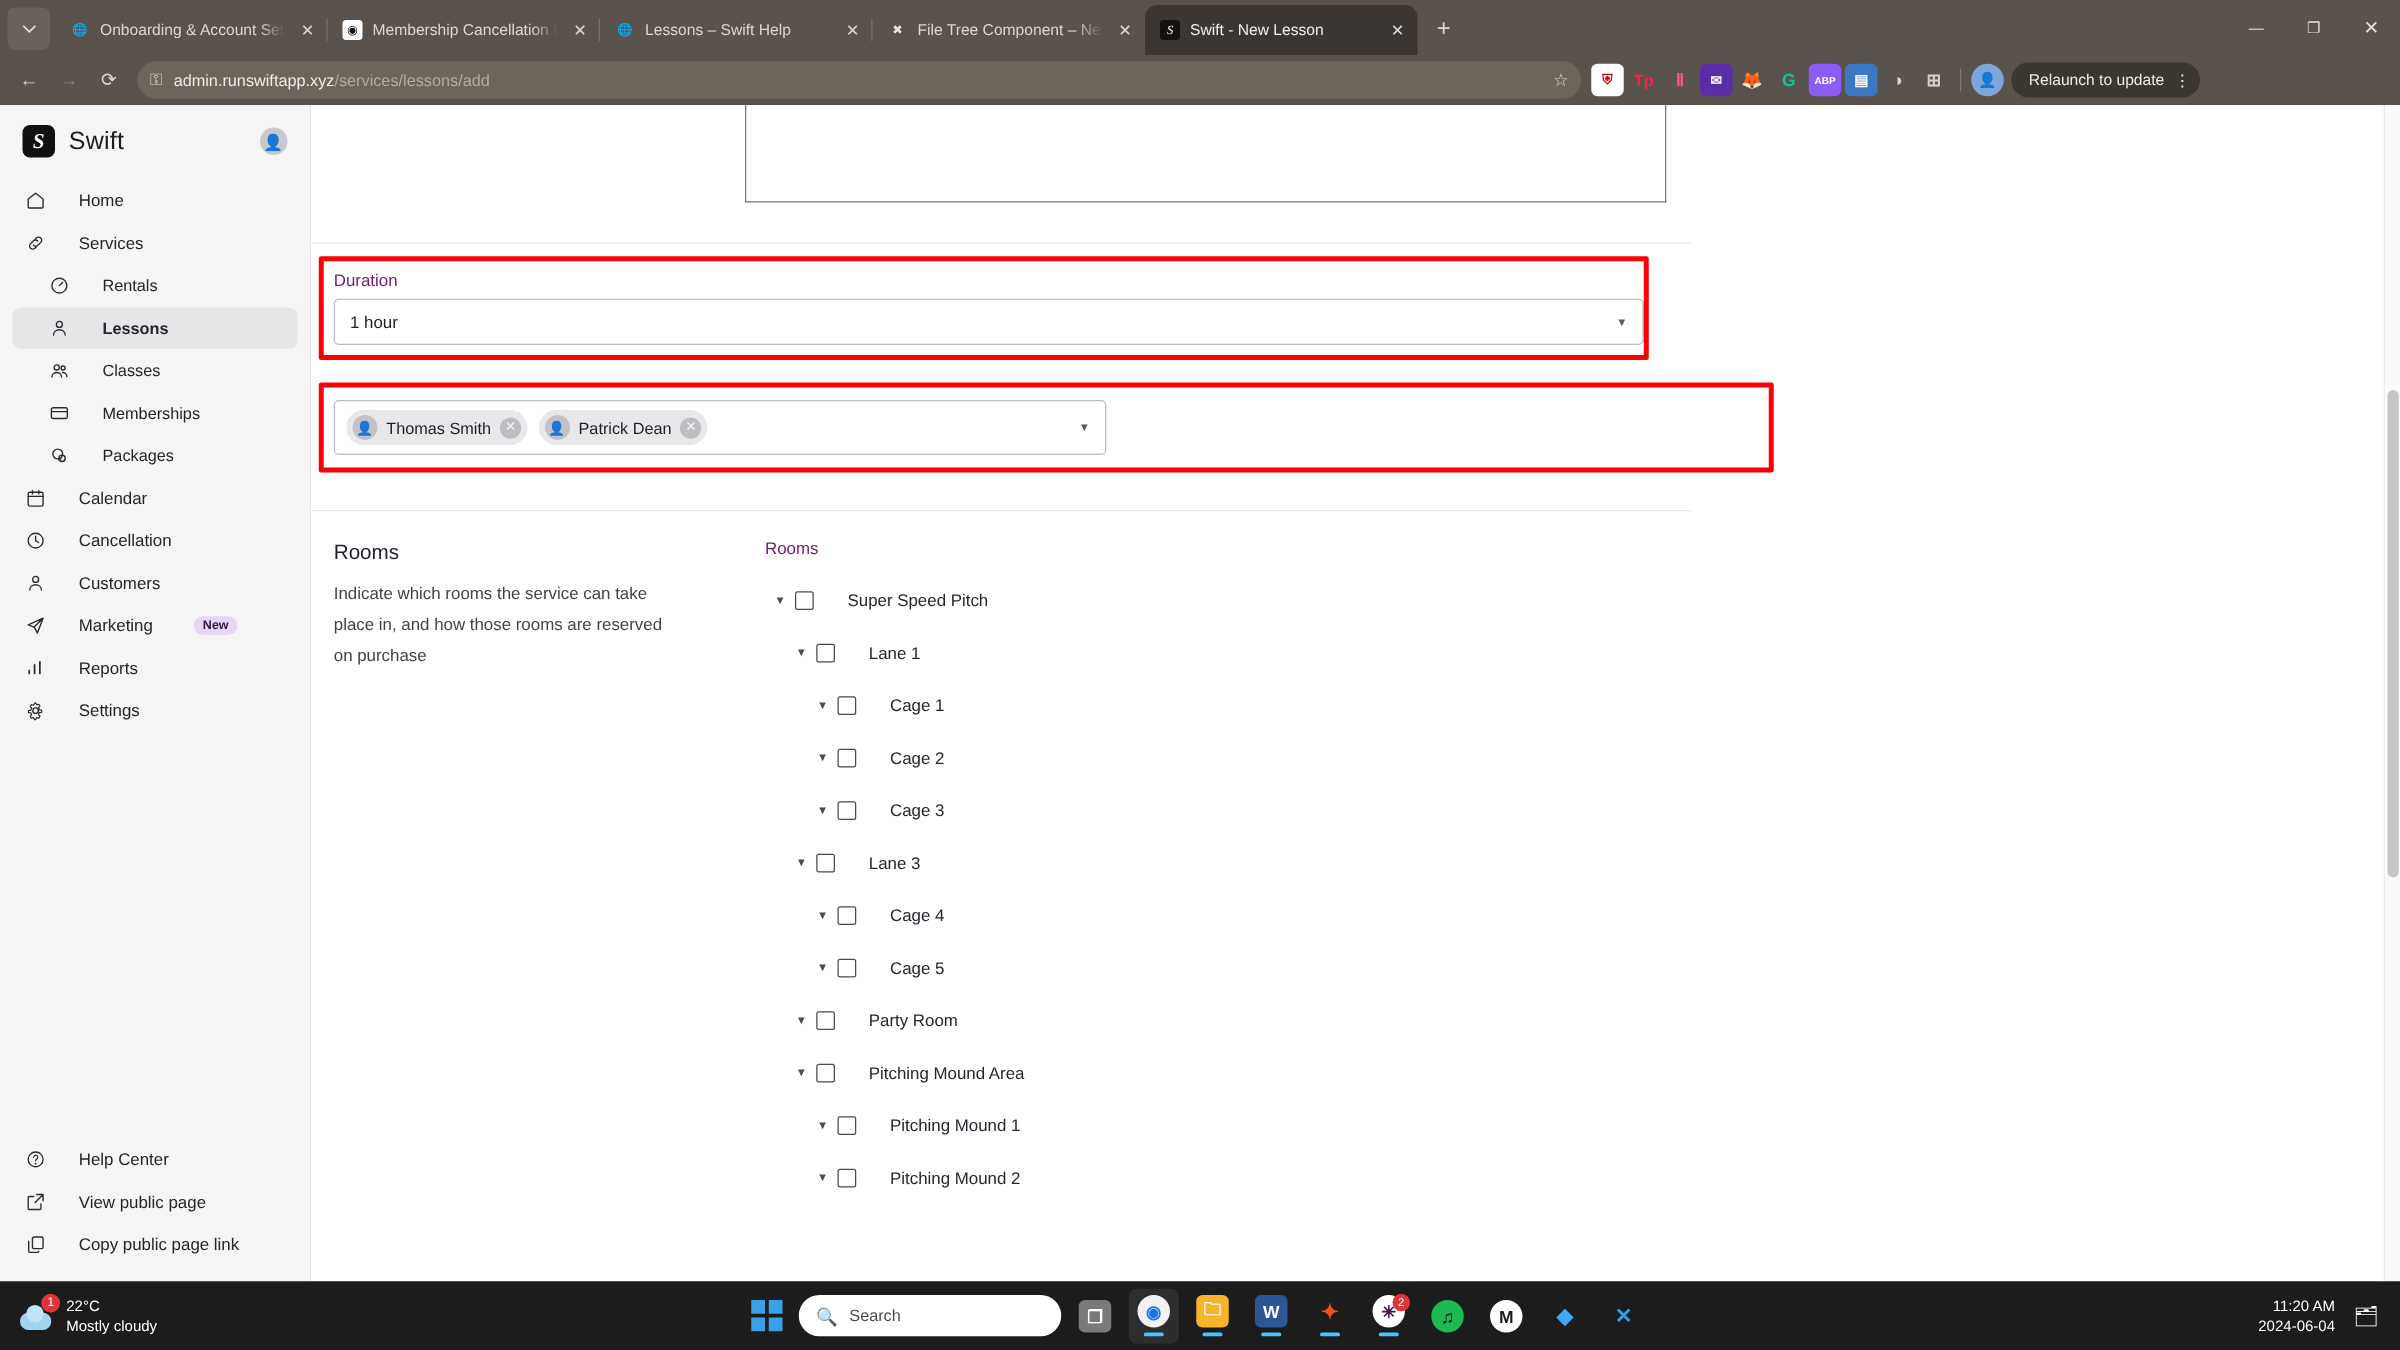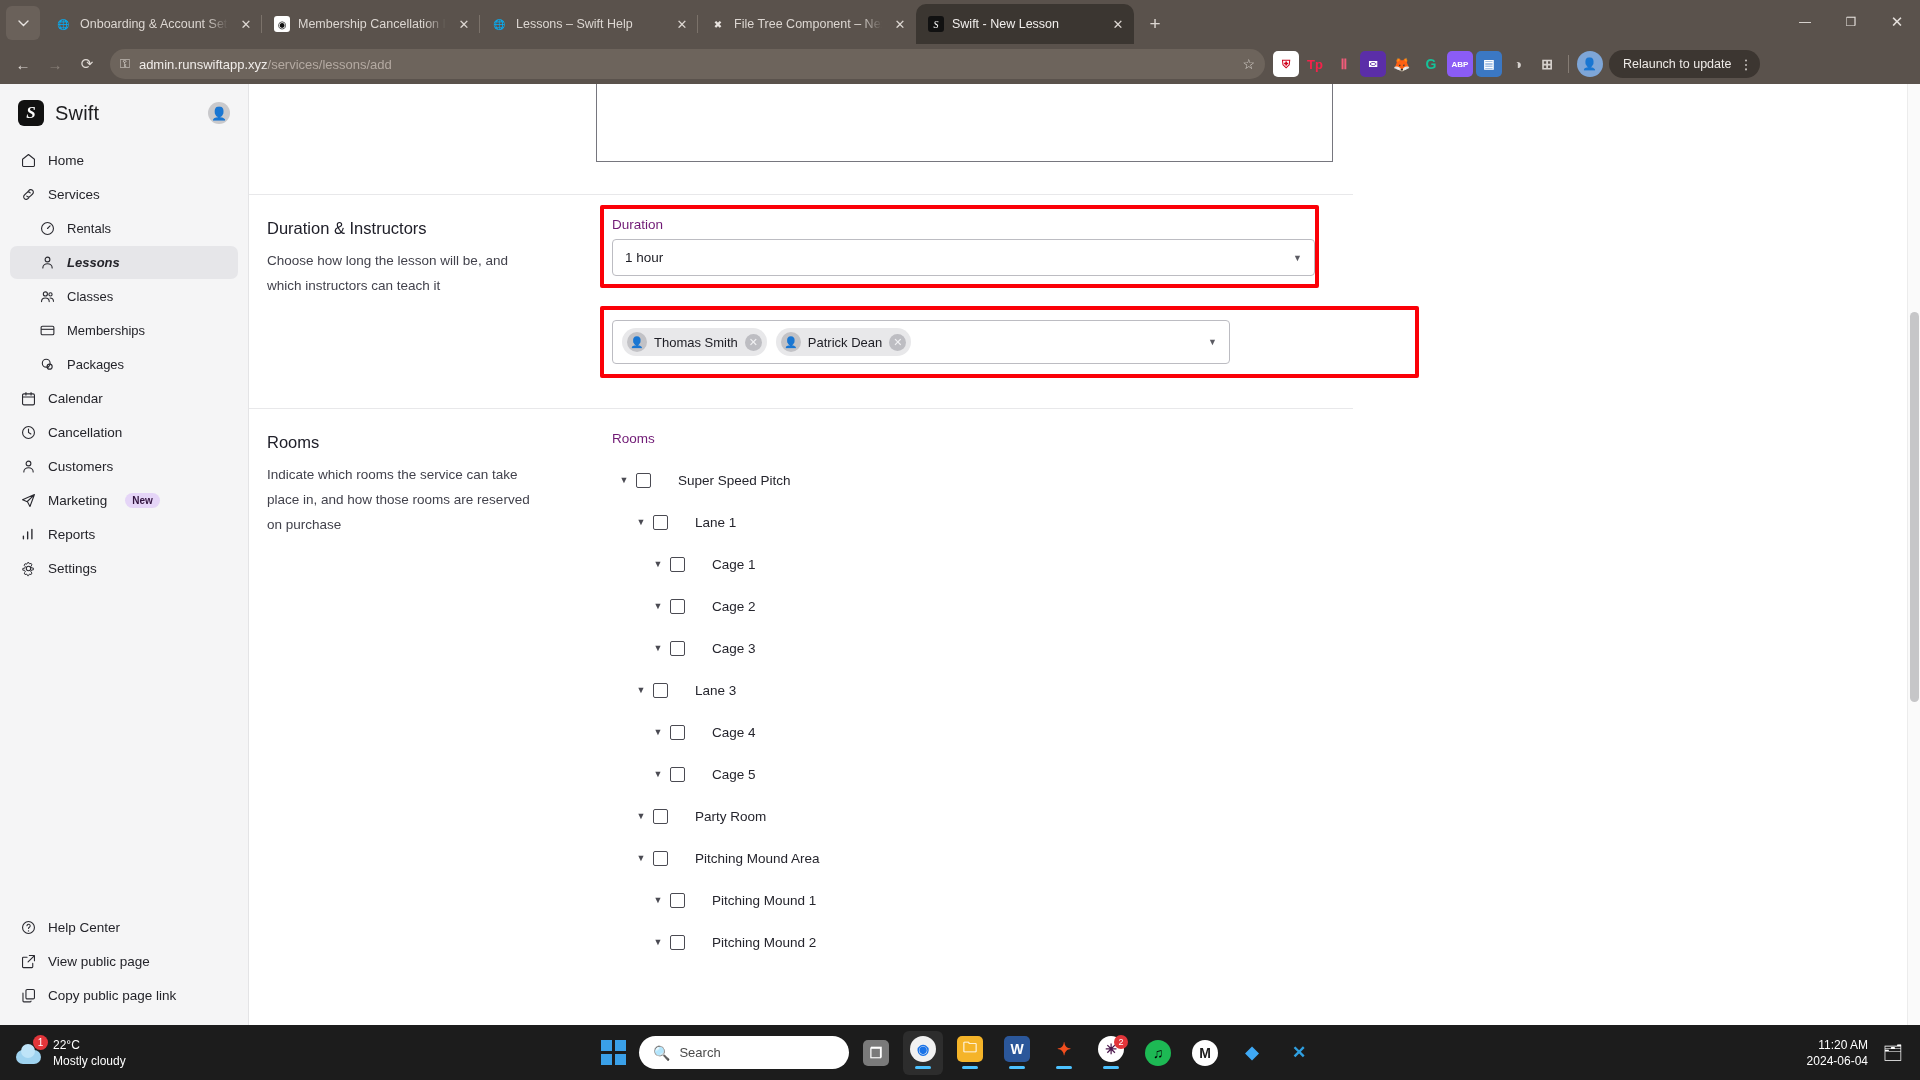--- a/index.html
+++ b/index.html
@@ -121,26 +121,26 @@
     font-family: "Liberation Serif", serif;
   }
   .brand-name { font-size: 20px; color: #1d1d1f; letter-spacing: .2px; }
   .brand-avatar {
     width: 22px; height: 22px; border-radius: 50%; background: #c9c9cc;
     margin-left: auto; display: flex; align-items: center;
     justify-content: center; color: #f5f5f6; font-size: 13px;
   }
   .navlist { padding: 0 10px; }
   .nav-item {
-    display: flex; align-items: center; gap: 11px;
+    display: flex; align-items: center; gap: 26px;
     height: 33px; padding: 0 10px; border-radius: 7px;
     font-size: 13.5px; color: #24242a; margin-bottom: 1px;
   }
   .nav-item.sub { padding-left: 29px; font-size: 13px; }
-  .nav-item.active { background: #e6e6e9; font-weight: 700; font-style: italic; }
+  .nav-item.active { background: #e6e6e9; font-weight: 700; }
   .nav-ic {
     width: 17px; height: 17px; flex: none; color: #2a2a30;
     display: flex; align-items: center; justify-content: center;
   }
   .nav-ic svg { width: 100%; height: 100%; display: block; }
   .badge-new {
     background: #e5d5f7; color: #32143f; font-size: 10px;
     padding: 2px 7px; border-radius: 9px; margin-left: 7px; font-weight: 600;
   }
   .side-footer { margin-top: auto; padding: 0 10px 12px 10px; }
@@ -544,24 +544,20 @@
       </div>
     </div>
   </div>
 
   <div class="content">
     <div class="inner">
 
       <div class="textarea-stub"></div>
 
       <div class="row" style="margin-top:32px;">
-        <div class="col-left">
-          <div class="sec-title">Duration &amp; Instructors</div>
-          <div class="sec-desc">Choose how long the lesson will be, and which instructors can teach it</div>
-        </div>
         <div class="col-right">
 
           <div class="hl hl-duration" style="margin-bottom:44px;">
             <div class="field-label">Duration</div>
             <div class="select-box">
               <span>1 hour</span>
               <span class="caret">▼</span>
             </div>
           </div>
 

